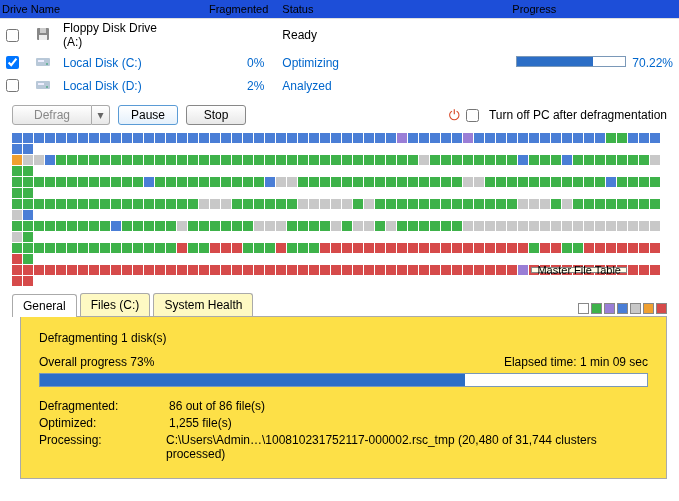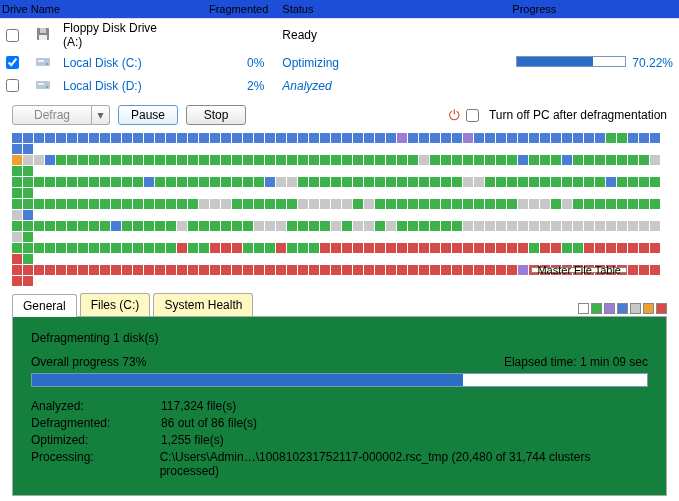--- a/index.html
+++ b/index.html
@@ -32,21 +32,21 @@
 .c-orange { background: #f0a030; }
 .c-purple { background: #9a7ed6; }
 .c-red { background: #d64a4a; }
 .tooltip-box { position: absolute; right: 40px; bottom: 14px; background: #fffde8; border: 1px solid #888; padding: 2px 5px; font-size: 11px; pointer-events: none; }
 .tabs-legend { display: flex; align-items: flex-end; padding: 0 12px; }
 .tabs { display: flex; gap: 4px; align-items: flex-end; }
 .tab { border: 1px solid #aaa; border-bottom: none; padding: 4px 10px; background: #fef9c3; font-size: 12px; cursor: pointer; border-radius: 3px 3px 0 0; margin-right: -1px; }
 .tab.active { background: #fff; position: relative; top: 1px; }
 .legend { margin-left: auto; display: flex; gap: 2px; padding-bottom: 2px; }
 .leg { width: 11px; height: 11px; border: 1px solid #888; }
-.panel { border: 1px solid #aaa; margin: 0 12px 12px 12px; padding: 14px 18px; background: #15803d; }
+.panel { border: 1px solid #aaa; margin: 0 12px 12px 20px; padding: 14px 18px; background: #fde047; }
 .panel .title { font-size: 12px; margin-bottom: 10px; }
 .prog-row { display: flex; justify-content: space-between; font-size: 12px; margin-bottom: 4px; }
 .bigbar { height: 14px; border: 1px solid #7a98b8; background: #fff; margin-bottom: 12px; }
 .bigfill { height: 100%; background: #2c6ec6; }
 .stats { font-size: 12px; }
 .stats .srow { display: flex; margin-bottom: 3px; }
 .stats .lab { width: 130px; }
 .dd-arrow::after { content: "▾"; color: #666; }
 </style>
 </head>
@@ -107,21 +107,21 @@
             <input type="checkbox" class="chk" style="">
             <span class="icon"><svg width="16" height="16" viewBox="0 0 16 16">
                 <rect x="1" y="5" width="14" height="8" fill="#b8c8d8" rx="1"></rect>
                 <circle cx="12" cy="11" r="1" fill="#5a8"></circle>
                 <rect x="3" y="7" width="6" height="2" fill="#eef"></rect>
               </svg></span>
             <span class="link">Local Disk (D:)</span>
           </span>
         </td>
         <td style="text-align: right;"><span class="link">2%</span></td>
-        <td style="padding-left: 12px; font-style: italic;"><span class="link">Analyzed</span></td>
+        <td style="padding-left: 12px;"><span class="link">Analyzed</span></td>
         <td></td>
       </tr>
     </tbody>
 </table>
 
 <div class="toolbar">
   <div class="btn-split">
     <div class="btn">Defrag</div>
     <div class="btn btn-dd dd-arrow"></div>
   </div>
@@ -169,24 +169,20 @@
   <div class="title">Defragmenting 1 disk(s)</div>
   <div class="prog-row">
     <span>Overall progress 73%</span>
     <span>Elapsed time: 1 min 09 sec</span>
   </div>
   <div class="bigbar">
     <div class="bigfill" id="bigfill" style="width: 70%;"></div>
   </div>
   <div class="stats">
     <div class="srow">
-        <span class="lab">Analyzed:</span>
-        <span>117,324 file(s)</span>
-      </div>
-    <div class="srow">
         <span class="lab">Defragmented:</span>
         <span>86 out of 86 file(s)</span>
       </div>
     <div class="srow">
         <span class="lab">Optimized:</span>
         <span>1,255 file(s)</span>
       </div>
     <div class="srow">
         <span class="lab">Processing:</span>
         <span>C:\Users\Admin…\100810231752117-000002.rsc_tmp (20,480 of 31,744 clusters processed)</span>

